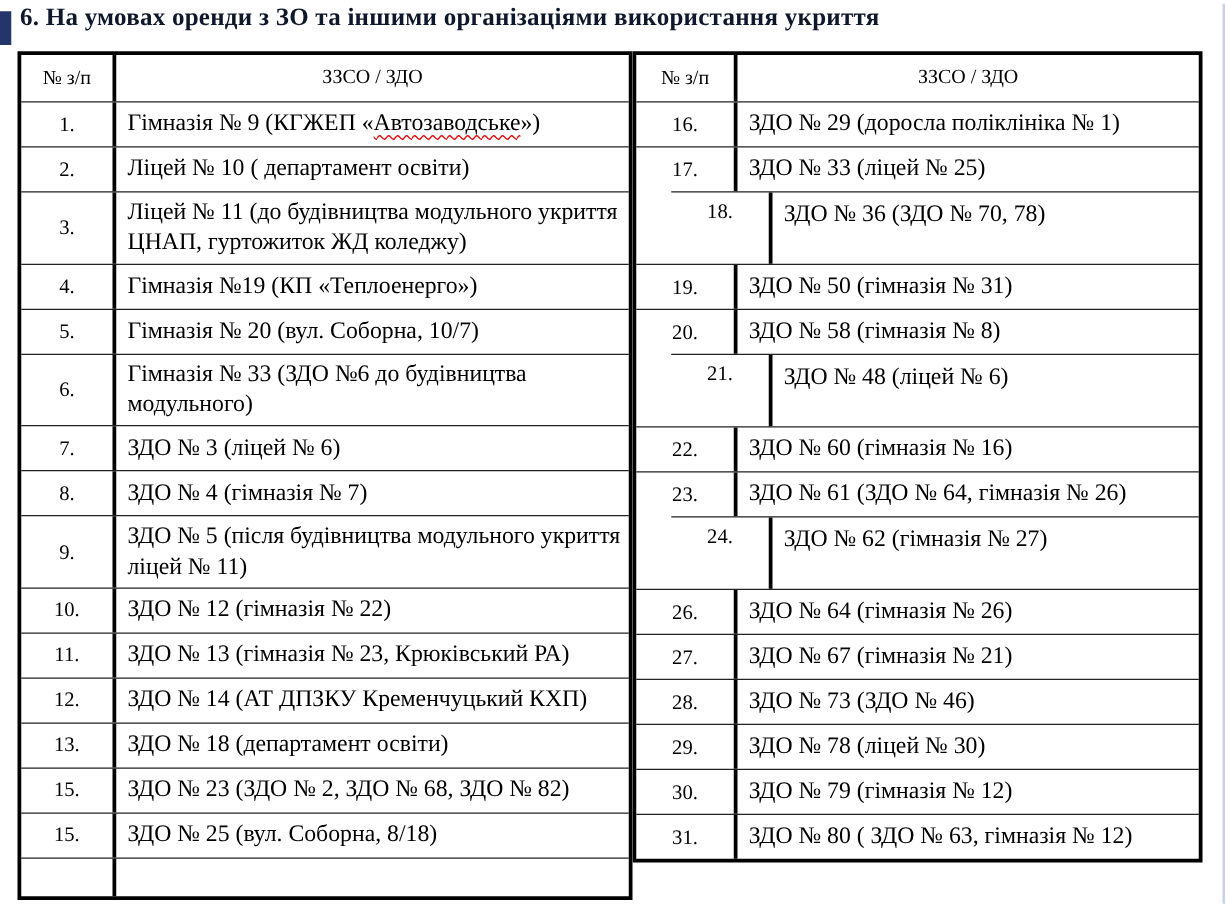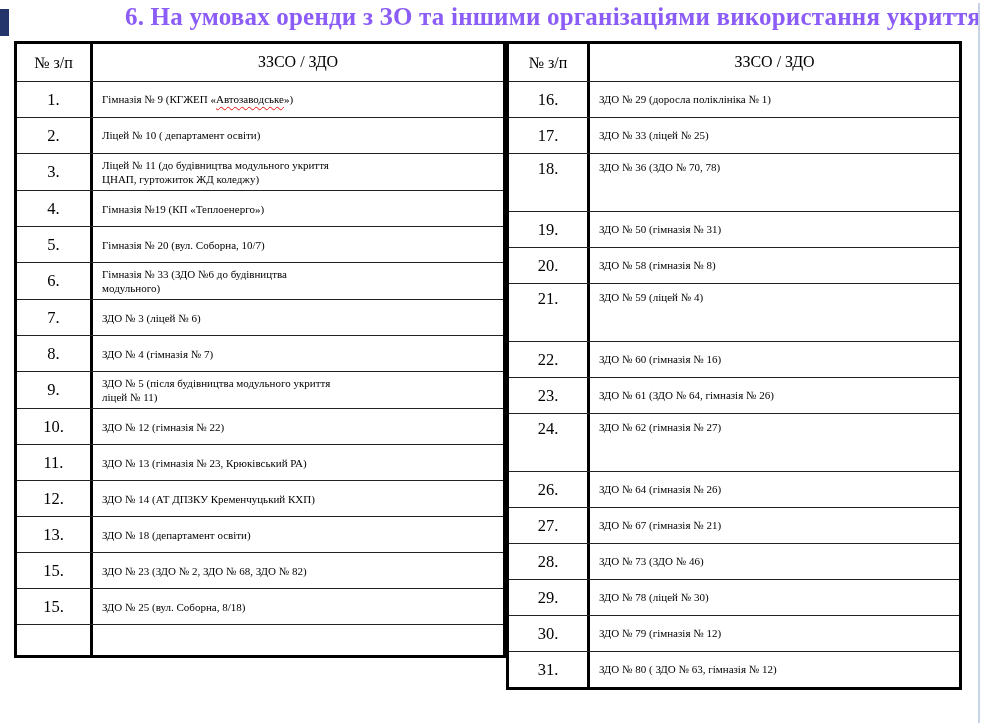--- a/index.html
+++ b/index.html
@@ -19,26 +19,25 @@
     background: #24356b;
   }
   .right-edge-line {
     position: absolute; right: 1px; top: 0;
     width: 2px; height: 723px;
     background: #c9d2e6;
   }
 
   .title {
     margin: 3px 0 2px 16px;
-    font-size: 25px;
+    font-size: 20px;
     font-weight: bold;
-    color: #8b5cf6;
+    color: #0f172a;
     letter-spacing: 0.2px;
     white-space: nowrap;
-    text-align: right;
   }
 
   .tables-wrap {
     position: absolute;
     left: 14px; top: 38px;
     display: flex;
     align-items: flex-start;
   }
 
   .tbl {
@@ -58,31 +57,31 @@
     flex: 0 0 76px;
     justify-content: center;
     border-right: 3px solid #000;
     font-size: 16.5px;
     padding: 2px 2px;
   }
   .tbl-right .td.num { width: 81px; flex: 0 0 81px; }
   .td.name {
     flex: 1;
     padding: 4px 6px 4px 9px;
-    font-size: 11px;
+    font-size: 19px;
     line-height: 1.28;
     white-space: pre-line;
   }
 
   .tr.header { min-height: 37px; }
   .tr.header .td { justify-content: center; font-size: 16px; padding: 2px; }
   .tr.header .td.name { white-space: nowrap; }
 
   .tr.row { min-height: 35px; }
-  .tr.tall { min-height: 57px; }
+  .tr.tall { min-height: 57px; margin-left: 28px; }
   .tr.tall .td { align-items: flex-start; }
   .tr.tall .td.num  { padding-top: 5px; }
   .tr.tall .td.name { padding-top: 6px; }
   .tr.empty { min-height: 30px; }
 
   .wavy {
     text-decoration: underline wavy #e01010;
     text-decoration-thickness: 1px;
     text-underline-offset: 3px;
   }
@@ -190,21 +189,21 @@
         <div class="tr row">
           <div class="td num">19.</div>
           <div class="td name">ЗДО № 50 (гімназія № 31)</div>
         </div>
         <div class="tr row">
           <div class="td num">20.</div>
           <div class="td name">ЗДО № 58 (гімназія № 8)</div>
         </div>
         <div class="tr row tall">
           <div class="td num">21.</div>
-          <div class="td name">ЗДО № 59 (ліцей № 4)</div>
+          <div class="td name">ЗДО № 48 (ліцей № 6)</div>
         </div>
         <div class="tr row">
           <div class="td num">22.</div>
           <div class="td name">ЗДО № 60 (гімназія № 16)</div>
         </div>
         <div class="tr row">
           <div class="td num">23.</div>
           <div class="td name">ЗДО № 61 (ЗДО № 64, гімназія № 26)</div>
         </div>
         <div class="tr row tall">

